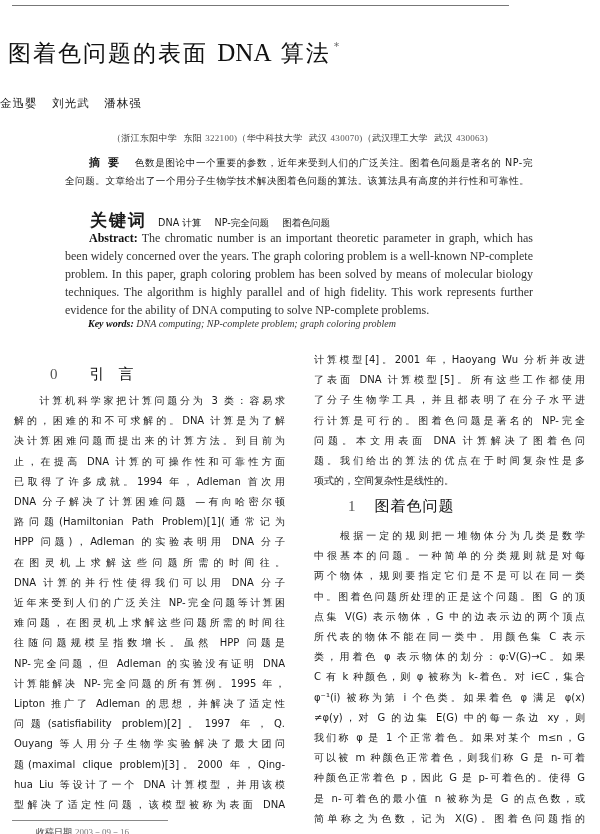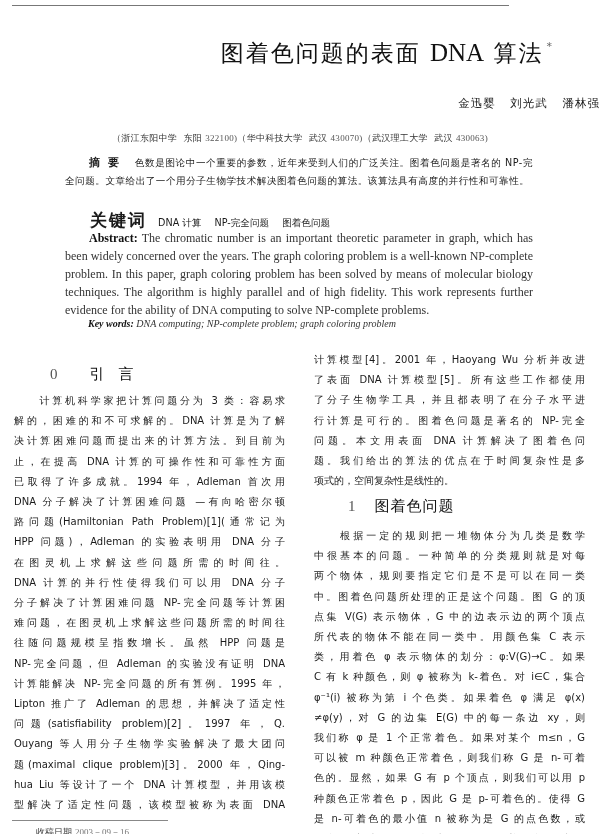--- a/index.html
+++ b/index.html
@@ -1,23 +1,23 @@
 <!DOCTYPE html>
 <html><head>
 <meta charset="utf-8">
 <style>
   html, body { margin: 0; padding: 0; background: #ffffff; }
   body { width: 600px; height: 834px; position: relative; overflow: hidden; color: #1a1a1a;
          font-family: "DejaVu Sans", sans-serif; }
   .top-rule { position: absolute; left: 12px; top: 5px; width: 497px; height: 1px; background: #777; }
-  .title { position: absolute; left: 15px; top: 38px; width: 539px; text-align: right;
+  .title { position: absolute; left: 8px; top: 38px; width: 539px; text-align: left;
            font-size: 23px; letter-spacing: 2px; color: #111; }
   .title .latin { font-family: "Liberation Serif", serif; font-size: 25px; letter-spacing: 0; }
   .title sup { font-size: 11px; color: #666; vertical-align: top; position: relative; top: 2px; margin-left: 3px; }
-  .authors { position: absolute; left: 0; top: 96px; width: 600px; text-align: right; font-size: 11.5px;
+  .authors { position: absolute; left: 0; top: 96px; width: 600px; text-align: left; font-size: 11.5px;
              word-spacing: 10px; letter-spacing: 1px; }
   .affil { position: absolute; left: 0; top: 132px; width: 600px; text-align: center; font-size: 9px;
            color: #333; letter-spacing: 0.3px; }
   .affil .num { font-family: "Liberation Serif", serif; color: #555; }
   .abs-cn { position: absolute; left: 65px; top: 154px; width: 468px; font-size: 9.6px; line-height: 18px;
             text-align: justify; letter-spacing: 0.5px; }
   .abs-cn .label { font-weight: bold; font-size: 11px; margin-left: 24px; letter-spacing: 8px; margin-right: 4px; }
   .kw-cn { position: absolute; left: 90px; top: 209px; font-size: 9.6px; }
   .kw-cn .label { font-weight: bold; font-size: 17px; letter-spacing: 2px; margin-right: 8px; }
   .kw-cn .term { margin-right: 10px; }
@@ -86,21 +86,21 @@
     <span class="line">　　计算机科学家把计算问题分为 3 类：容易求</span>
     <span class="line">解的，困难的和不可求解的。DNA 计算是为了解</span>
     <span class="line">决计算困难问题而提出来的计算方法。到目前为</span>
     <span class="line">止，在提高 DNA 计算的可操作性和可靠性方面</span>
     <span class="line">已取得了许多成就。1994 年，Adleman 首次用</span>
     <span class="line">DNA 分子解决了计算困难问题 —有向哈密尔顿</span>
     <span class="line">路问题(Hamiltonian Path Problem)[1](通常记为</span>
     <span class="line">HPP 问题)，Adleman 的实验表明用 DNA 分子</span>
     <span class="line">在图灵机上求解这些问题所需的时间往。</span>
     <span class="line">DNA 计算的并行性使得我们可以用 DNA 分子</span>
-    <span class="line">分子解决了计算困难问题 NP-完全问题等计算困</span>
+    <span class="line">近年来受到人们的广泛关注 NP-完全问题等计算困</span>
     <span class="line">难问题，在图灵机上求解这些问题所需的时间往</span>
     <span class="line">往随问题规模呈指数增长。虽然 HPP 问题是</span>
     <span class="line">NP-完全问题，但 Adleman 的实验没有证明 DNA</span>
     <span class="line">计算能解决 NP-完全问题的所有算例。1995 年，</span>
     <span class="line">Lipton 推广了 Adleman 的思想，并解决了适定性</span>
     <span class="line">问题(satisfiability problem)[2]。1997 年，Q.</span>
     <span class="line">Ouyang 等人用分子生物学实验解决了最大团问</span>
     <span class="line">题(maximal clique problem)[3]。2000 年，Qing-</span>
     <span class="line">hua Liu 等设计了一个 DNA 计算模型，并用该模</span>
     <span class="line">型解决了适定性问题，该模型被称为表面 DNA</span>
@@ -126,21 +126,20 @@
     <span class="line">两个物体，规则要指定它们是不是可以在同一类</span>
     <span class="line">中。图着色问题所处理的正是这个问题。图 G 的顶</span>
     <span class="line">点集 V(G) 表示物体，G 中的边表示边的两个顶点</span>
     <span class="line">所代表的物体不能在同一类中。用颜色集 C 表示</span>
     <span class="line">类，用着色 φ 表示物体的划分：φ:V(G)→C。如果</span>
     <span class="line">C 有 k 种颜色，则 φ 被称为 k-着色。对 i∈C，集合</span>
     <span class="line">φ⁻¹(i) 被称为第 i 个色类。如果着色 φ 满足 φ(x)</span>
     <span class="line">≠φ(y)，对 G 的边集 E(G) 中的每一条边 xy，则</span>
     <span class="line">我们称 φ 是 1 个正常着色。如果对某个 m≤n，G</span>
     <span class="line">可以被 m 种颜色正常着色，则我们称 G 是 n-可着</span>
-    <span class="line">色的。显然，如果 G 有 p 个顶点，则我们可以用 p</span>
     <span class="line">种颜色正常着色 p，因此 G 是 p-可着色的。使得 G</span>
     <span class="line">是 n-可着色的最小值 n 被称为是 G 的点色数，或</span>
     <span class="line">简单称之为色数，记为 X(G)。图着色问题指的</span>
   </div>
 
 <div class="footnote-rule"></div>
 <div class="footnote">
   <span>收稿日期</span>
   <span class="num">2003－09－16</span>
 </div>

